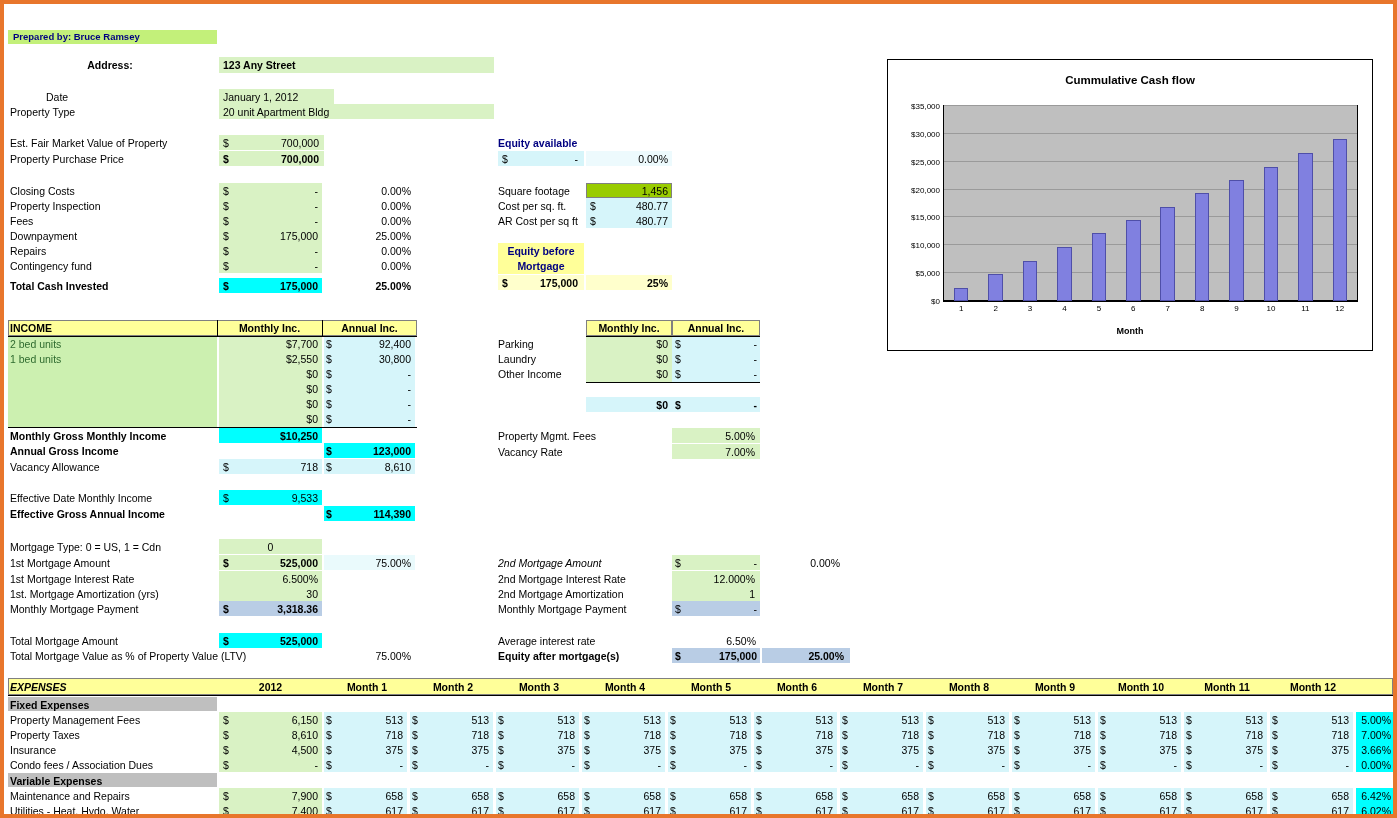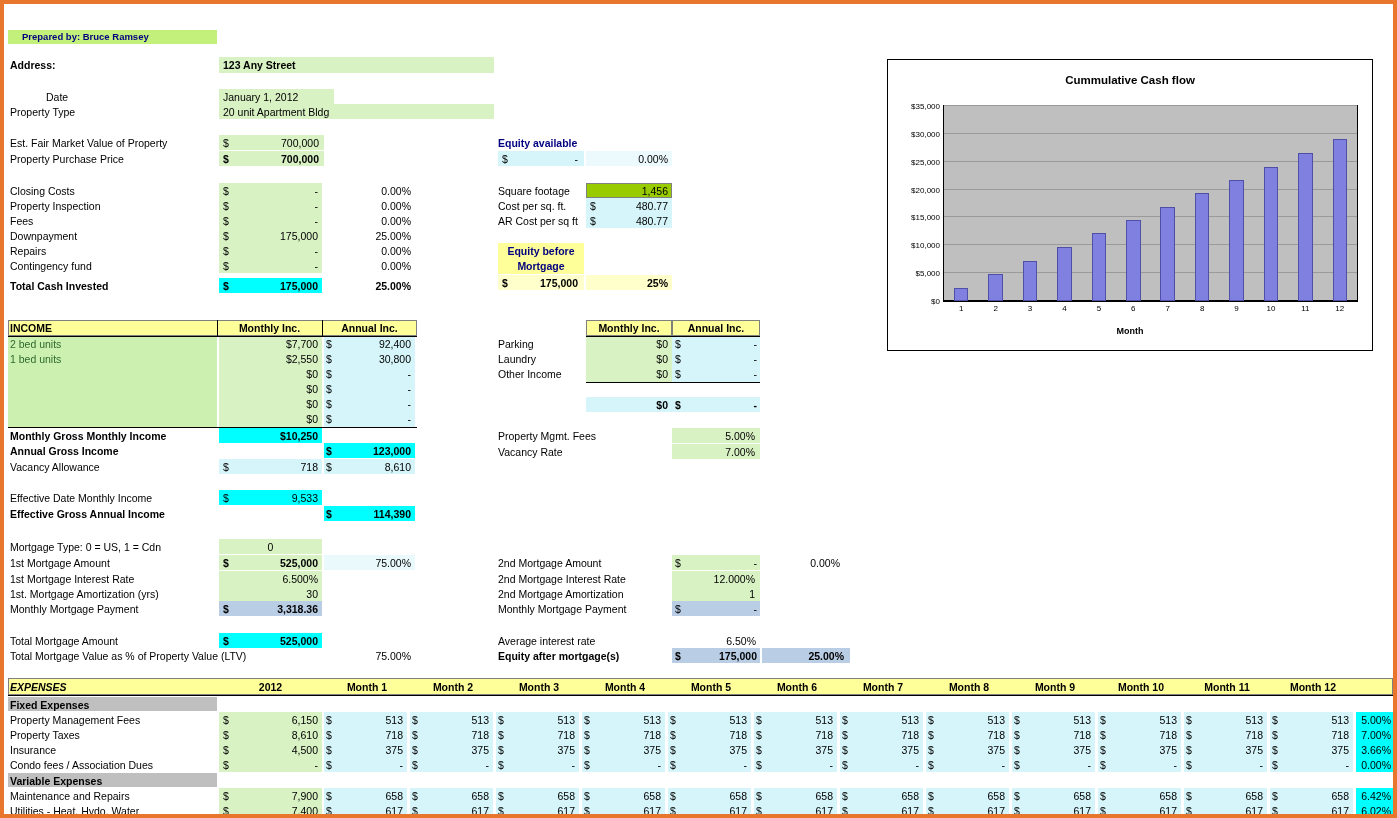--- a/index.html
+++ b/index.html
@@ -9,21 +9,21 @@
     border:4px solid #E8762C;box-sizing:border-box;background:#ffffff;
   }
   .title-bar{
     position:absolute;left:0;top:0;width:1389px;height:22px;
     background:#00007F;color:#ffffff;font-weight:bold;font-size:12px;
     line-height:22px;padding-left:6px;box-sizing:border-box;
   }
   .prep{
     position:absolute;left:4px;top:26px;width:209px;height:14px;
     background:#C3F07A;color:#000080;font-weight:bold;font-size:9.5px;
-    line-height:14px;padding-left:14px;box-sizing:border-box;
+    line-height:14px;padding-left:5px;box-sizing:border-box;
   }
   .cell{position:absolute;font-size:10.5px;color:#000000;line-height:15px;white-space:nowrap;overflow:hidden;}
   .b{font-weight:bold;}
   .r{text-align:right;}
   .c{text-align:center;}
   .i{font-style:italic;}
   .box{position:absolute;box-sizing:border-box;}
   .grn{background:#D9F2C4;}
   .grn2{background:#CCF0B0;}
   .cy{background:#D6F5FA;}
@@ -51,21 +51,21 @@
   .xlab{position:absolute;top:100%;margin-top:3px;transform:translateX(-50%);font-size:8px;color:#000;}
   .axis-x-title{position:absolute;left:0;width:100%;bottom:14px;text-align:center;font-size:9px;font-weight:bold;color:#000;}
 </style>
 </head>
 <body>
 
 <div id="sheet">
 
   <div class="prep">Prepared by: Bruce Ramsey</div>
 
-  <div class="cell b" style="left:6px;top:54px;width:200px;">Address:</div>
+  <div class="cell b" style="left:6px;top:54px;width:200px;text-align:center;">Address:</div>
   <div class="box grn" style="left:215px;top:53px;width:275px;height:16px;"></div>
   <div class="cell b" style="left:219px;top:54px;width:260px;">123 Any Street</div>
 
   <div class="cell" style="left:6px;top:86px;width:200px;margin-left:36px;">Date</div>
   <div class="box grn" style="left:215px;top:85px;width:115px;height:15px;"></div>
   <div class="cell" style="left:219px;top:86px;width:110px;">January 1, 2012</div>
 
   <div class="cell" style="left:6px;top:101px;width:200px;">Property Type</div>
   <div class="box grn" style="left:215px;top:100px;width:275px;height:15px;"></div>
   <div class="cell" style="left:219px;top:101px;width:265px;">20 unit Apartment Bldg</div>
@@ -265,21 +265,21 @@
 
   <div class="cell" style="left:6px;top:583px;width:205px;">1st. Mortgage Amortization (yrs)</div>
   <div class="box grn" style="left:215px;top:582px;width:103px;height:15px;"></div>
   <div class="cell r" style="left:219px;top:583px;width:95px;">30</div>
 
   <div class="cell" style="left:6px;top:598px;width:205px;">Monthly Mortgage Payment</div>
   <div class="box blu" style="left:215px;top:597px;width:103px;height:15px;"></div>
   <div class="cell b" style="left:219px;top:598px;">$</div>
   <div class="cell b r" style="left:223px;top:598px;width:91px;">3,318.36</div>
 
-  <div class="cell" style="left:494px;top:552px;width:175px;">2nd Mortgage Amount</div>
+  <div class="cell" style="left:494px;top:552px;width:175px;font-style:italic;">2nd Mortgage Amount</div>
   <div class="box grn" style="left:668px;top:551px;width:88px;height:15px;"></div>
   <div class="cell" style="left:671px;top:552px;">$</div>
   <div class="cell r" style="left:675px;top:552px;width:78px;">-</div>
   <div class="cell r" style="left:760px;top:552px;width:76px;">0.00%</div>
 
   <div class="cell" style="left:494px;top:568px;width:175px;">2nd Mortgage Interest Rate</div>
   <div class="box grn" style="left:668px;top:567px;width:88px;height:15px;"></div>
   <div class="cell r" style="left:671px;top:568px;width:80px;">12.000%</div>
 
   <div class="cell" style="left:494px;top:583px;width:175px;">2nd Mortgage Amortization</div>

